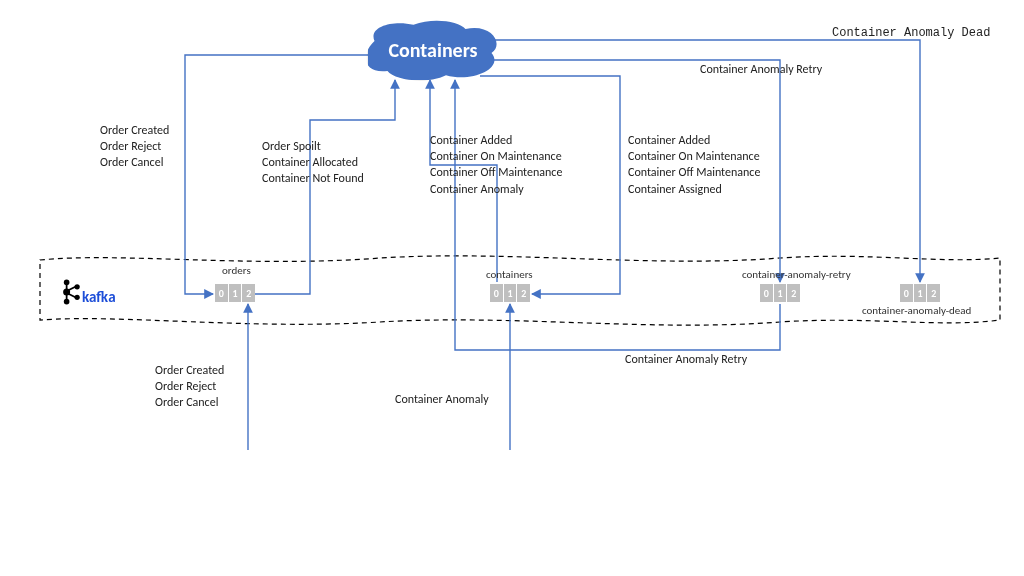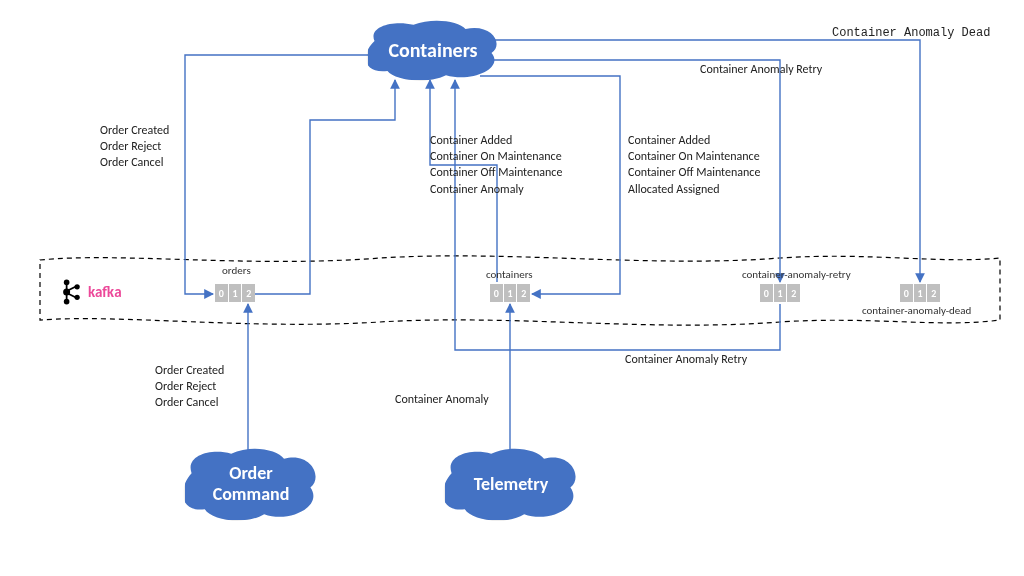--- a/index.html
+++ b/index.html
@@ -5,21 +5,21 @@
 html,body{margin:0;padding:0;width:1024px;height:576px;background:#fff;font-family:Calibri,Arial,sans-serif;font-size:12px;color:#000;}
 .stage{position:relative;width:1024px;height:576px;}
 .cloud{position:absolute;background:#4472c4;color:#fff;font-weight:700;text-align:center;display:flex;align-items:center;justify-content:center;box-shadow:0 1px 2px rgba(0,0,0,0.2);}
 .cloud.big{font-size:20px;}
 .cloud.med{font-size:18px;line-height:1.15;}
 .partitions{position:absolute;width:40px;height:18px;display:flex;gap:1px;}
 .partitions span{flex:1;background:#bfbfbf;color:#fff;font-size:10px;font-weight:700;display:flex;align-items:center;justify-content:center;}
 .topic-label{position:absolute;font-size:11px;color:#333;}
 .evlist{position:absolute;font-size:12px;line-height:1.35;color:#222;}
 .evlist div{white-space:nowrap;}
-.kafka{position:absolute;font-weight:700;font-size:15px;color:#ec4899;display:flex;align-items:center;gap:6px;}
+.kafka{position:absolute;font-weight:700;font-size:15px;color:#1d4ed8;display:flex;align-items:flex-end;}
 .kafka svg{width:22px;height:28px;}
 .single-label{position:absolute;font-size:12px;color:#222;}
 svg.wires{position:absolute;inset:0;width:1024px;height:576px;pointer-events:none;}
 </style>
 </head>
 <body>
 
 <div class="stage">
 
 <svg width="0" height="0" style="position:absolute">
@@ -61,28 +61,21 @@
 
   <path d="M248,450 L248,304" fill="none" stroke="#4472c4" stroke-width="1.4" marker-end="url(#ah)"></path>
 
   <path d="M510,450 L510,304" fill="none" stroke="#4472c4" stroke-width="1.4" marker-end="url(#ah)"></path>
 </svg>
 
 <div class="cloud big" style="left:368px;top:20px;width:130px;height:60px;clip-path:url(#cloudClip);">
   <span>Containers</span>
 </div>
 
-<div class="cloud med" style="left:185px;top:448px;width:132px;height:72px;clip-path:url(#cloudClip);white-space:pre-line;">
-  <span>Order
-Command</span>
-</div>
 
-<div class="cloud med" style="left:445px;top:448px;width:132px;height:72px;clip-path:url(#cloudClip);">
-  <span>Telemetry</span>
-</div>
 
 <div class="kafka" style="left:60px;top:278px;">
   <svg viewBox="0 0 24 32">
     <g fill="#000">
       <circle cx="7" cy="5" r="3.2"></circle>
           <circle cx="7" cy="16" r="4"></circle>
           <circle cx="7" cy="27" r="3.2"></circle>
       <circle cx="19" cy="10" r="3"></circle>
           <circle cx="19" cy="22" r="3"></circle>
       <rect x="6" y="7" width="2" height="6"></rect>
@@ -120,33 +113,38 @@
   <span>1</span>
   <span>2</span>
 </div>
 
 <div class="evlist" style="left:100px;top:122px;">
   <div>Order Created</div>
   <div>Order Reject</div>
   <div>Order Cancel</div>
 </div>
 
+<div class="evlist" style="left:262px;top:138px;">
+  <div>Order Spoilt</div>
+  <div>Container Allocated</div>
+  <div>Container Not Found</div>
+</div>
 
 <div class="evlist" style="left:430px;top:132px;">
   <div>Container Added</div>
   <div>Container On Maintenance</div>
   <div>Container Off Maintenance</div>
   <div>Container Anomaly</div>
 </div>
 
 <div class="evlist" style="left:628px;top:132px;">
   <div>Container Added</div>
   <div>Container On Maintenance</div>
   <div>Container Off Maintenance</div>
-  <div>Allocated Assigned</div>
+  <div>Container Assigned</div>
 </div>
 
 <div class="evlist" style="left:155px;top:362px;">
   <div>Order Created</div>
   <div>Order Reject</div>
   <div>Order Cancel</div>
 </div>
 
 <div class="single-label" style="left:832px;top:26px;font-family:Liberation Mono, monospace;">Container Anomaly Dead</div>
 <div class="single-label" style="left:700px;top:62px;">Container Anomaly Retry</div>

